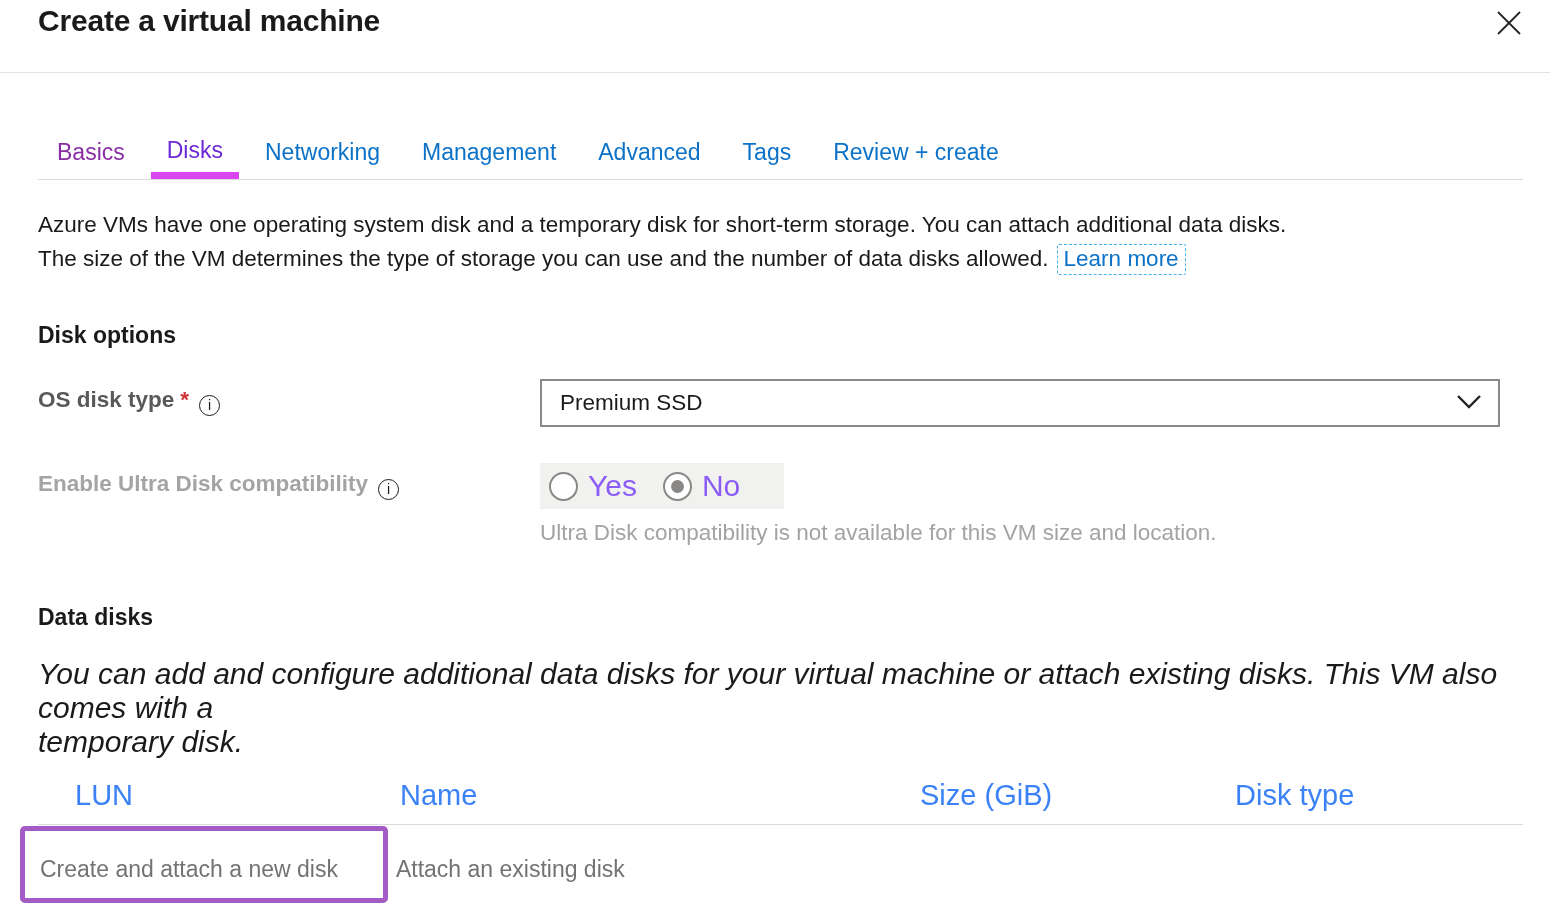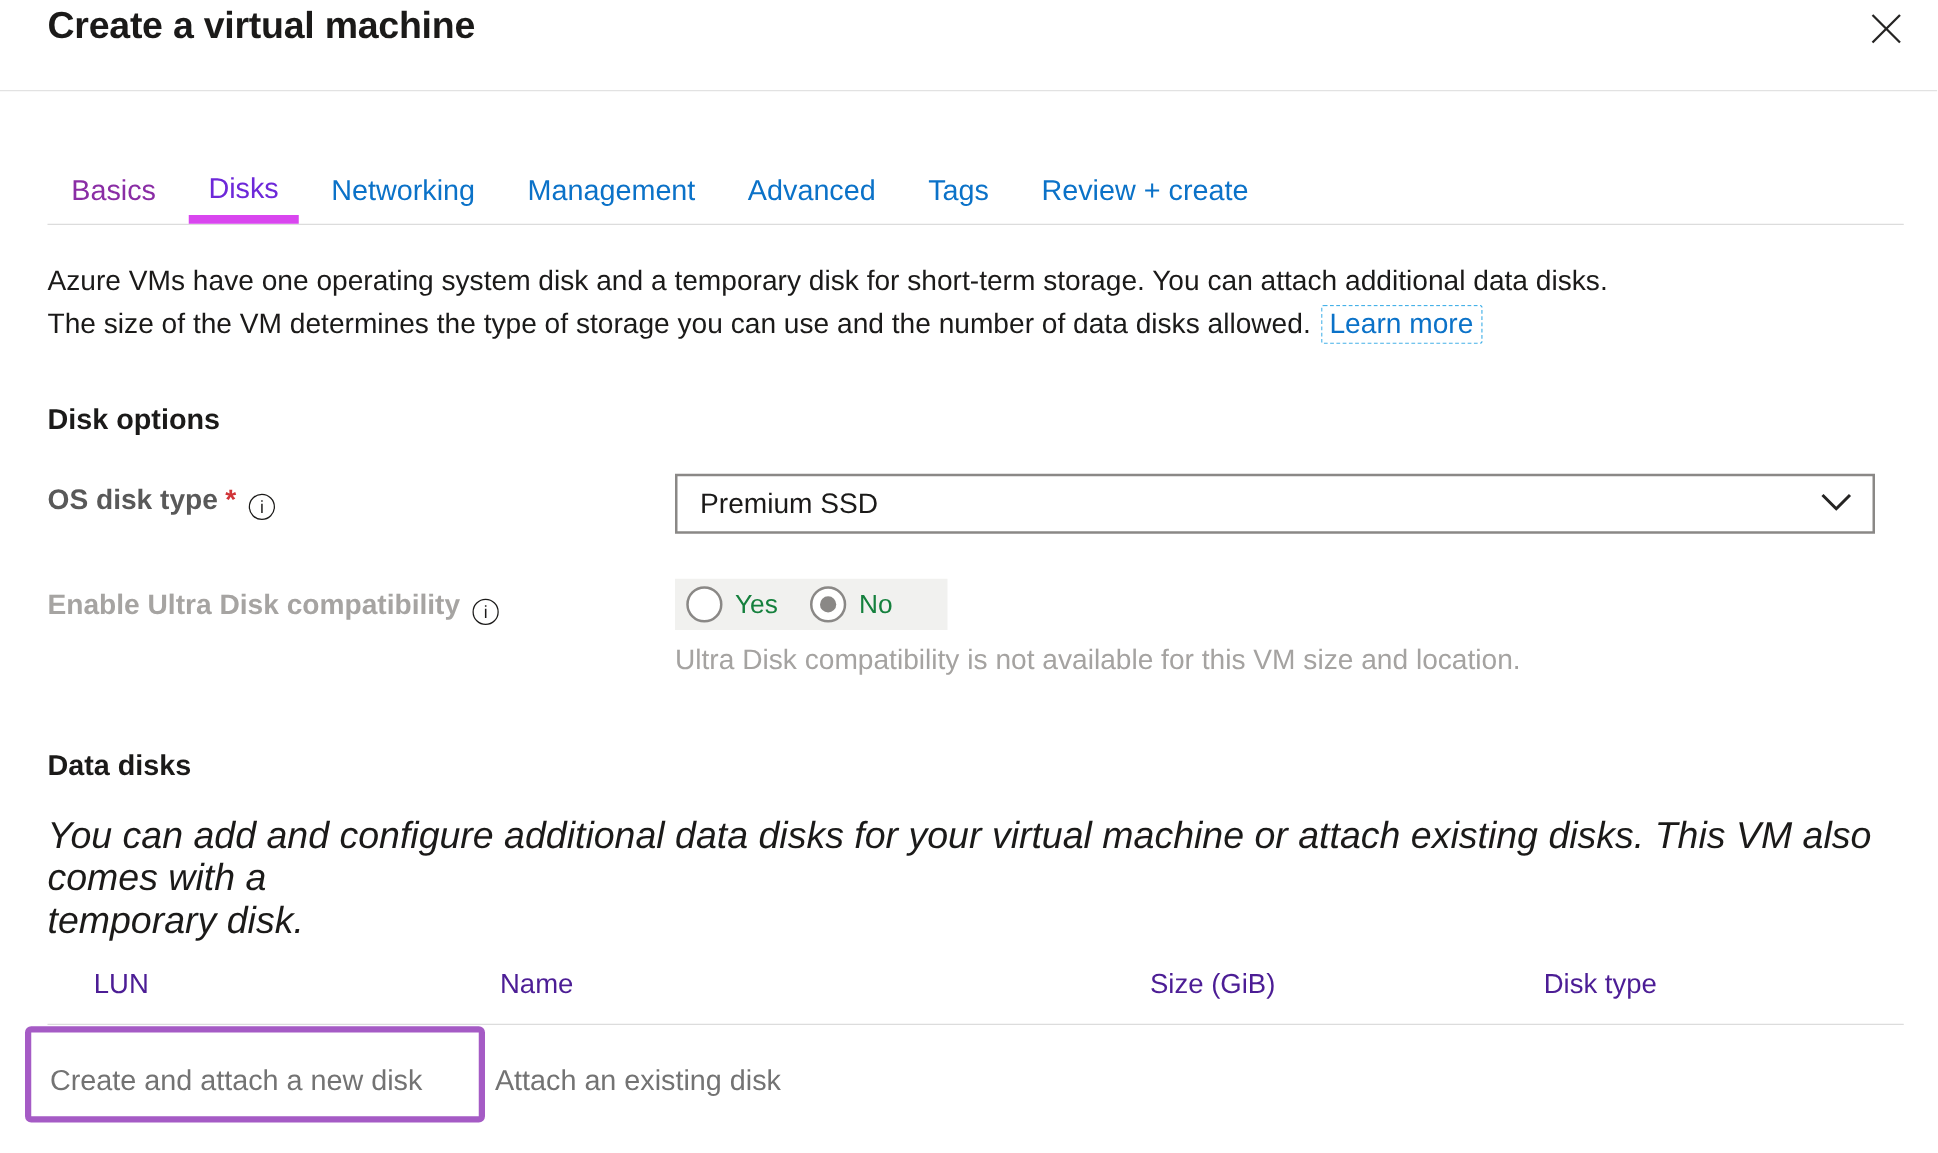--- a/index.html
+++ b/index.html
@@ -47,30 +47,30 @@
               justify-content:space-between; padding:0 16px 0 18px; font-size:22.5px; cursor:pointer; }
   .dropdown .chev { flex:none; margin-left:12px; }
 
   
   .radio-group { display:inline-flex; align-items:center; background:#f1f1ef; padding:6px 44px 6px 9px; }
   .radio-item { display:inline-flex; align-items:center; cursor:default; }
   .radio-item + .radio-item { margin-left:26px; }
   .radio-outer { width:29px; height:29px; border:2.5px solid #8a8886; border-radius:50%; background:#fff;
                  display:flex; align-items:center; justify-content:center; flex:none; }
   .radio-dot { width:13px; height:13px; border-radius:50%; background:#8a8886; }
-  .radio-label { font-size:21px; color:#15803d; margin-left:10px; }
+  .radio-label { font-size:30px; color:#8b5cf6; margin-left:10px; }
   .field-helper { margin-top:9px; font-size:22.5px; color:#a5a3a1; line-height:30px; }
 
   
   .dd-desc { margin:26px 38px 0 38px; font-size:30px; line-height:34px;font-style:italic; }
   .dd-desc .line { display:block; }
 
   
   .table-head { position:relative; margin:18px 27px 0 38px; height:48px; border-bottom:1px solid #dcdcdc;
-                font-size:22px; color:#4c1d95; }
+                font-size:29px; color:#3b82f6; }
   .table-head .col { position:absolute; top:2px; white-space:nowrap; }
   .col-lun { left:37px; }
   .col-name { left:362px; }
   .col-size { left:882px; }
   .col-type { left:1197px; }
 
   
   .actions { position:relative; margin:0 27px 0 38px; height:130px; }
   .actions-links { display:flex; padding-top:31px; }
   .action-link { font-size:23px; color:#737373; text-decoration:none; cursor:pointer; white-space:nowrap; }

